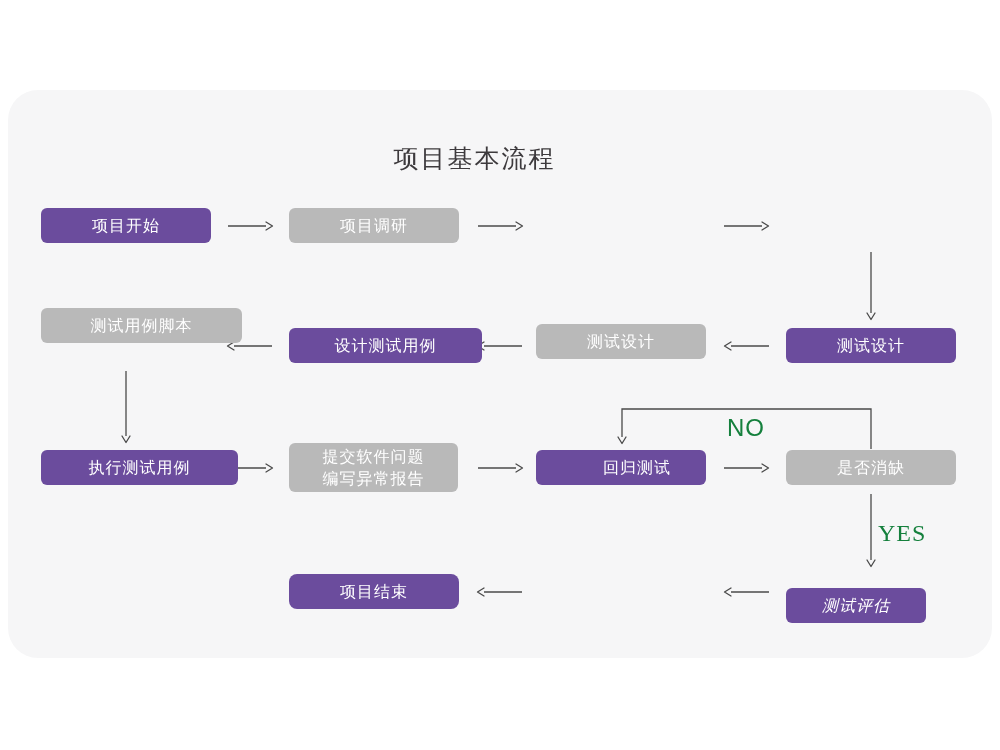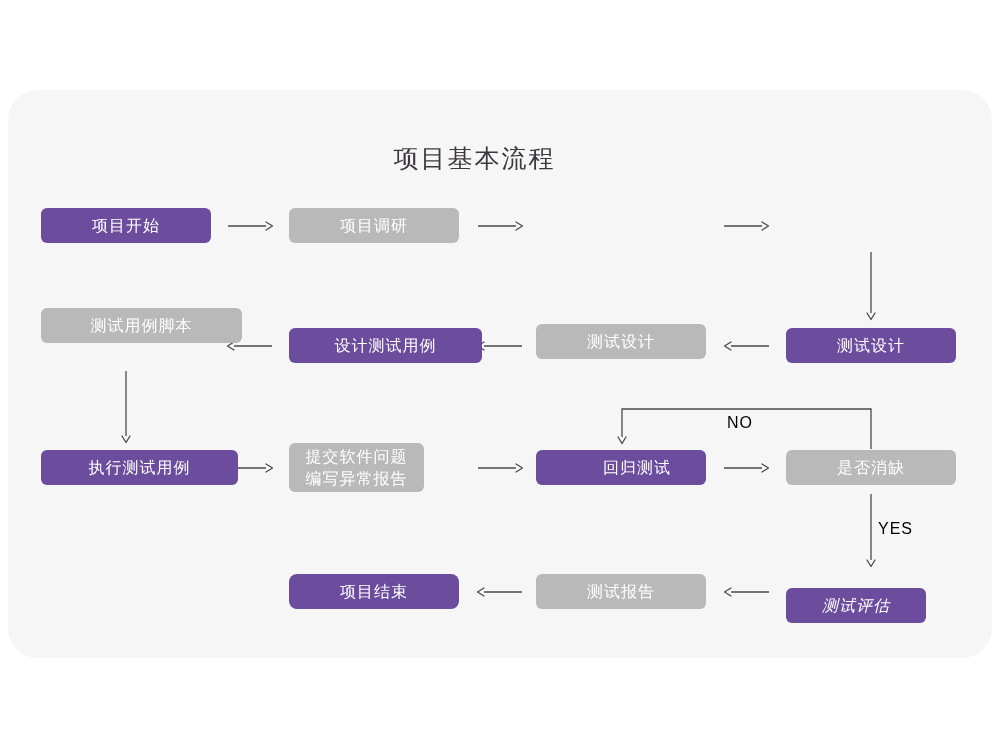--- a/index.html
+++ b/index.html
@@ -54,26 +54,26 @@
   .arrow-layer {
     position: absolute;
     left: 0;
     top: 0;
     width: 1000px;
     height: 750px;
     pointer-events: none;
   }
   .edge-label {
     position: absolute;
-    font-size: 16px;
-    color: #000000;
+    font-size: 24px;
+    color: #15803d;
     letter-spacing: 1px;
   }
   .edge-label.no  { left: 727px; top: 414px; }
-  .edge-label.yes { left: 878px; top: 520px; }
+  .edge-label.yes { left: 878px; top: 520px; font-family: Liberation Serif, serif; }
 </style>
 </head>
 <body>
 
 <div class="stage">
   <div class="card"></div>
 
   <div class="title">项目基本流程</div>
 
   <svg class="arrow-layer" width="1000" height="750" viewBox="0 0 1000 750">
@@ -114,21 +114,20 @@
 
   <div class="node purple" style="left:41px;  top:208px; width:170px; height:35px;">项目开始</div>
   <div class="node gray" style="left:289px; top:208px; width:170px; height:35px;">项目调研</div>
 
   <div class="node purple" style="left:786px; top:328px; width:170px; height:35px;">测试设计</div>
   <div class="node gray" style="left:536px; top:324px; width:170px; height:35px;">测试设计</div>
   <div class="node purple" style="left:289px; top:328px; width:193px; height:35px;">设计测试用例</div>
   <div class="node gray" style="left:41px;  top:308px; width:201px; height:35px;">测试用例脚本</div>
 
   <div class="node purple" style="left:41px;  top:450px; width:197px; height:35px;">执行测试用例</div>
-  <div class="node gray" style="left:289px; top:443px; width:135px; height:49px;">提交软件问题
+  <div class="node gray" style="left:289px; top:443px; width:169px; height:49px;">提交软件问题
 编写异常报告</div>
   <div class="node purple" style="left:536px; top:450px; width:170px; height:35px;padding-left:32px;">回归测试</div>
   <div class="node gray" style="left:786px; top:450px; width:170px; height:35px;">是否消缺</div>
 
   <div class="node purple" style="left:786px; top:588px; width:140px; height:35px;font-style:italic;">测试评估</div>
-  <div class="node gray" style="left:536px; top:574px; width:170px; height:35px;">测试报告</div>
   <div class="node purple" style="left:289px; top:574px; width:170px; height:35px;border-radius:8px;">项目结束</div>
 </div>
 
 </body></html>

